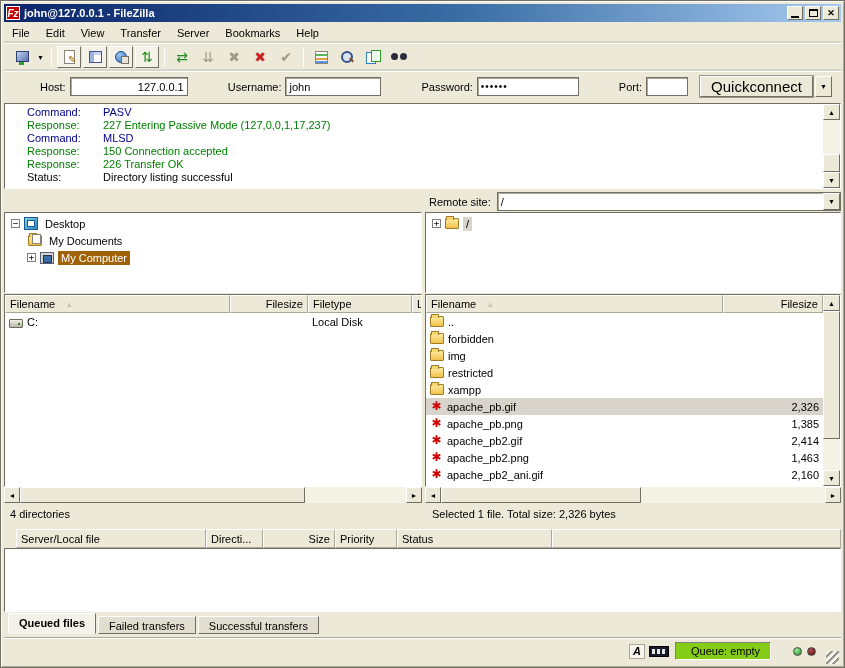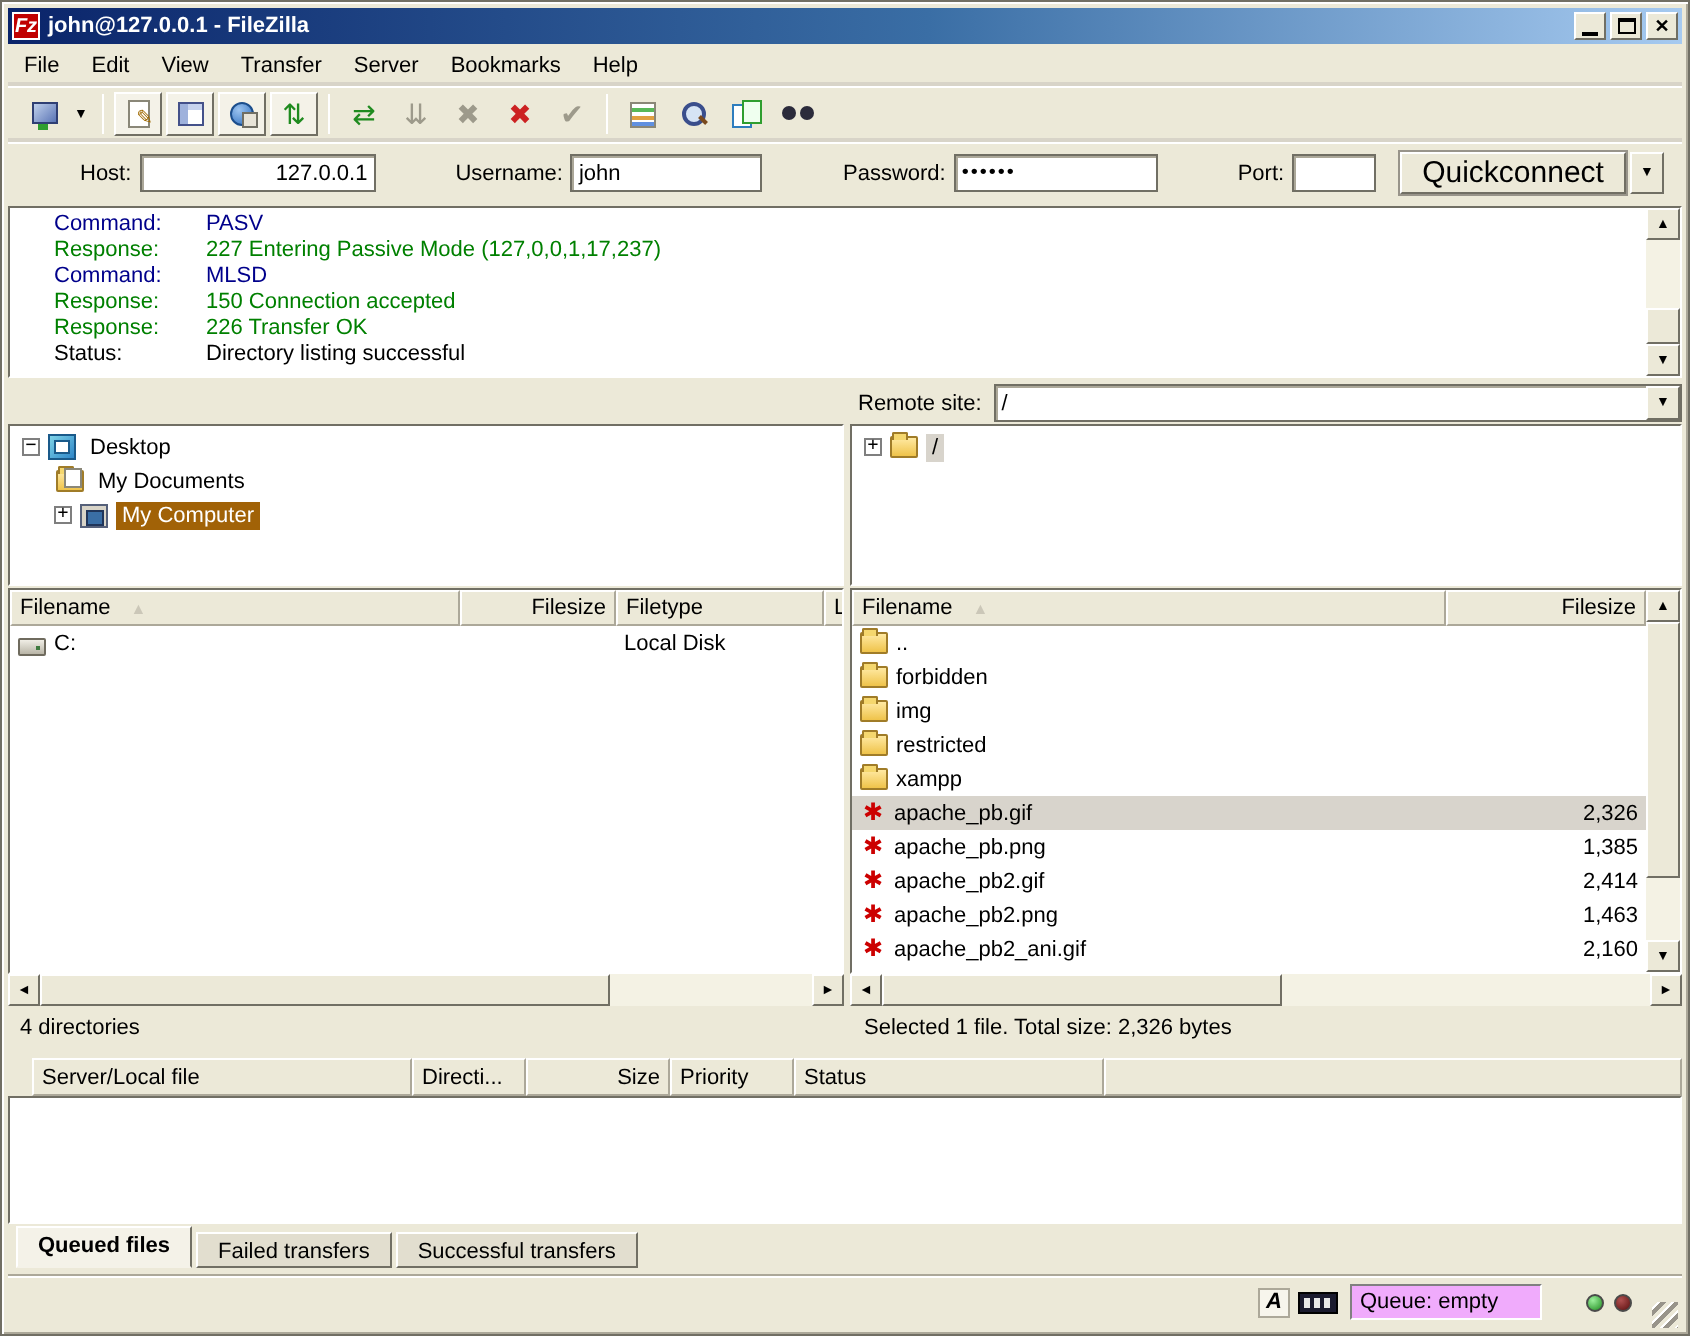--- a/index.html
+++ b/index.html
@@ -171,21 +171,21 @@
   .statusbar { position:absolute; left:3px; right:3px; bottom:3px; height:27px;
                border-top:1px solid #ACA899; box-shadow:inset 0 1px 0 #fff;
                display:flex; align-items:center; justify-content:flex-end; padding-right:2px; }
   .icon-ascii { width:16px; height:15px; border:1px solid #ACA899; background:#F7F5EC; font-weight:bold; font-style:italic;
                 font-size:11px; display:flex; align-items:center; justify-content:center; margin-right:4px; }
   .icon-speed { width:20px; height:11px; background:#1A1A2E; border:1px solid #000; margin-right:6px;
                 display:flex; align-items:center; justify-content:center; }
   .icon-speed i { display:block; width:14px; height:5px;
                   background:repeating-linear-gradient(to right,#E8E8E8 0 3px,#1A1A2E 3px 5px); }
   .queue-panel { width:96px; height:18px; border:1px solid; border-color:#808080 #fff #fff #808080;
-                 background:#f0abfc; display:flex; align-items:center; padding-left:4px; margin-right:22px; }
+                 background:#84cc16; display:flex; align-items:center; padding-left:15px; margin-right:22px; }
   .led { width:9px; height:9px; border-radius:50%; margin-right:5px; border:1px solid #4A4A4A; }
   .led-green { background:radial-gradient(circle at 35% 30%, #9CF09C, #1F8B1F); }
   .led-red { background:radial-gradient(circle at 35% 30%, #B05050, #5A0F0F); margin-right:10px; }
   .grip { width:13px; height:13px; align-self:flex-end;
           background:repeating-linear-gradient(135deg, transparent 0 2px, #fff 2px 3px, #98948A 3px 5px); }
 </style>
 </head>
 <body>
 
 <div class="window">

